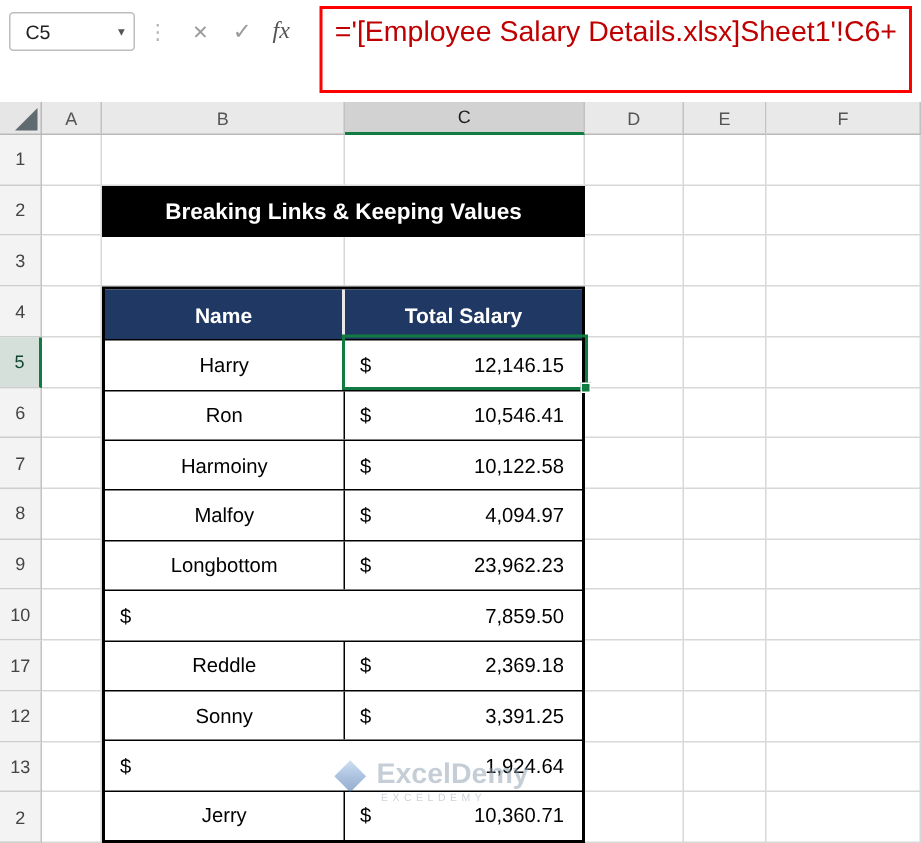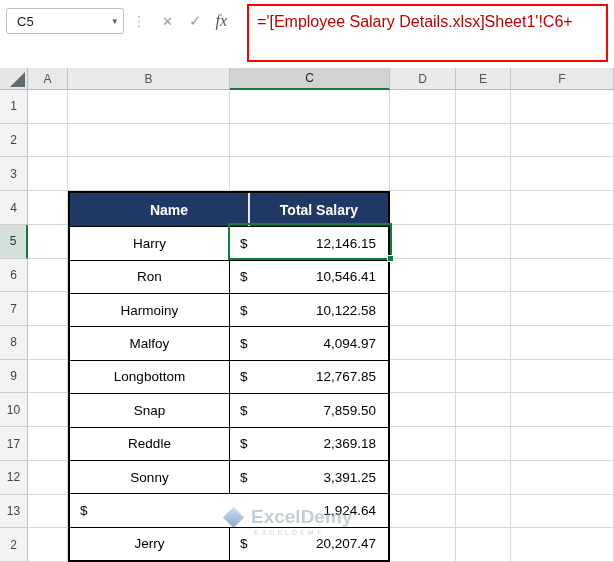--- a/index.html
+++ b/index.html
@@ -11,42 +11,42 @@
   .topbar { position:absolute; left:0; top:0; width:614px; height:68px; display:flex; align-items:flex-start; padding:4px 6px 0 6px; background:#fff; }
   .name-box { width:118px; height:26px; margin-top:4px; border:1px solid #bdbdbd; border-radius:3px; display:flex; align-items:center; padding:0 6px 0 10px; font-size:13px; color:#222; background:#fff; }
   .nb-text { flex:1; }
   .nb-chev { font-size:9px; color:#555; }
   .dots { color:#b3b3b3; font-size:14px; line-height:26px; margin:4px 8px 0 8px; }
   .fb-icons { display:flex; align-items:center; height:26px; margin-top:4px; }
   .fb-x { color:#9a9a9a; font-size:13px; margin:0 8px; }
   .fb-check { color:#9a9a9a; font-size:15px; margin:0 8px; }
   .fb-fx { font-family:"Liberation Serif", serif; font-style:italic; font-size:16px; color:#555; margin:0 8px 0 6px; }
   .formula-box { flex:1; margin-left:12px; border:2px solid #ff0000; min-height:58px; padding:4px 8px; background:#fff; }
-  .fl { color:#c00000; font-size:16px; line-height:24px; white-space:nowrap; }
+  .fl { color:#c00000; font-size:19px; line-height:24px; white-space:nowrap; }
 
   
   .sheet { position:absolute; left:0; top:68px; width:614px; height:494px; background:#fff; }
   .corner { position:absolute; left:0; top:0; width:28px; height:22px; background:#e6e6e6; border-right:1px solid #b9b9b9; border-bottom:1px solid #b9b9b9; z-index:2; }
   .corner-tri { position:absolute; right:2px; bottom:2px; width:0; height:0; border-left:15px solid transparent; border-bottom:15px solid #5f6b6f; }
   .col-headers { position:absolute; left:28px; top:0; width:586px; height:22px; display:flex; z-index:2; }
   .col-h { height:22px; border-right:1px solid #c2c2c2; border-bottom:1px solid #b9b9b9; background:#e9e9e9; color:#555; font-size:12px; display:flex; align-items:center; justify-content:center; }
   .col-h.sel { background:#d2d2d2; border-bottom:2px solid #107C41; color:#1e1e1e; }
   .row-headers { position:absolute; left:0; top:22px; width:28px; height:472px; display:flex; flex-direction:column; z-index:2; }
   .row-h { flex:1; border-right:1px solid #c2c2c2; border-bottom:1px solid #cdcdcd; background:#f3f3f3; color:#444; font-size:12px; display:flex; align-items:center; justify-content:center; }
   .row-h.sel { background:#d4e0d9; border-right:2px solid #107C41; color:#143; }
   .cells-bg { position:absolute; left:28px; top:22px; width:586px; height:472px; display:flex; flex-direction:column; z-index:1; }
   .cells-row { flex:1; display:flex; }
   .cell { border-right:1px solid #d8d8d8; border-bottom:1px solid #d8d8d8; }
 
   
   .banner { position:absolute; left:68px; top:56px; width:322px; height:34px; background:#000; color:#fff; display:flex; align-items:center; justify-content:center; font-size:15px; font-weight:bold; z-index:3; }
 
   
   .table { position:absolute; left:68px; top:123px; width:322px; height:371px; display:flex; flex-direction:column; border:2px solid #000; background:#fff; z-index:3; }
-  .t-head { flex:1; display:flex; background:#1F3864;padding-left:20px; }
+  .t-head { flex:1; display:flex; background:#1F3864; }
   .th { color:#fff; font-weight:bold; font-size:14px; display:flex; align-items:center; justify-content:center; }
   .th-name { width:160px; border-right:2px solid #e8e8e8; }
   .th-salary { flex:1; }
   .t-body { flex:10; display:flex; flex-direction:column; }
   .tr { flex:1; display:flex; border-top:1.5px solid #000; background:#fff; }
   .td-name { width:160px; border-right:1.5px solid #000; display:flex; align-items:center; justify-content:center; font-size:13.5px; color:#000; }
   .td-salary { flex:1; display:flex; align-items:center; padding:0 12px 0 10px; font-size:13.5px; color:#000; }
   .amt { margin-left:auto; }
 
   
@@ -217,20 +217,23 @@
         <div class="cells-row">
           <div class="cell" style="width: 40px;"></div>
           <div class="cell" style="width: 162px;"></div>
           <div class="cell" style="width: 160px;"></div>
           <div class="cell" style="width: 66px;"></div>
           <div class="cell" style="width: 55px;"></div>
           <div class="cell" style="width: 103px;"></div>
         </div>
       </div>
 
+    <div class="banner">
+      <span>Breaking Links &amp; Keeping Values</span>
+    </div>
 
     <div class="table">
       <div class="t-head">
         <div class="th th-name">Name</div>
         <div class="th th-salary">Total Salary</div>
       </div>
       <div class="t-body">
           <div class="tr">
             <div class="td-name">Harry</div>
             <div class="td-salary">
@@ -256,25 +259,24 @@
             <div class="td-name">Malfoy</div>
             <div class="td-salary">
               <span class="cur">$</span>
               <span class="amt">4,094.97</span>
             </div>
           </div>
           <div class="tr">
             <div class="td-name">Longbottom</div>
             <div class="td-salary">
               <span class="cur">$</span>
-              <span class="amt">12,767.85</span>
-            </div>
-          </div>
-          <div class="tr">
-            <div class="td-name">Snap</div>
+              <span class="amt">23,962.23</span>
+            </div>
+          </div>
+          <div class="tr">
             <div class="td-salary">
               <span class="cur">$</span>
               <span class="amt">7,859.50</span>
             </div>
           </div>
           <div class="tr">
             <div class="td-name">Reddle</div>
             <div class="td-salary">
               <span class="cur">$</span>
               <span class="amt">2,369.18</span>
@@ -290,21 +292,21 @@
           <div class="tr">
             <div class="td-salary">
               <span class="cur">$</span>
               <span class="amt">1,924.64</span>
             </div>
           </div>
           <div class="tr">
             <div class="td-name">Jerry</div>
             <div class="td-salary">
               <span class="cur">$</span>
-              <span class="amt">20,207.47</span>
+              <span class="amt">10,360.71</span>
             </div>
           </div>
         </div>
     </div>
 
     <div class="selection">
       <span class="fill-handle"></span>
     </div>
 
     <div class="watermark">

